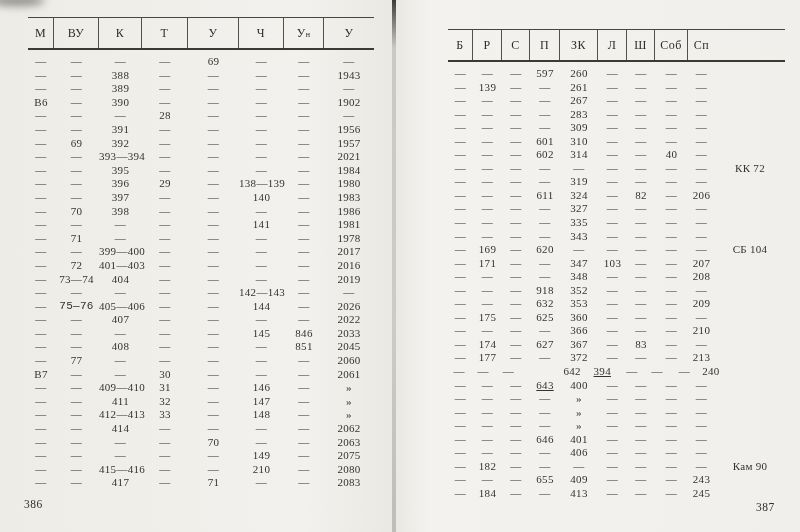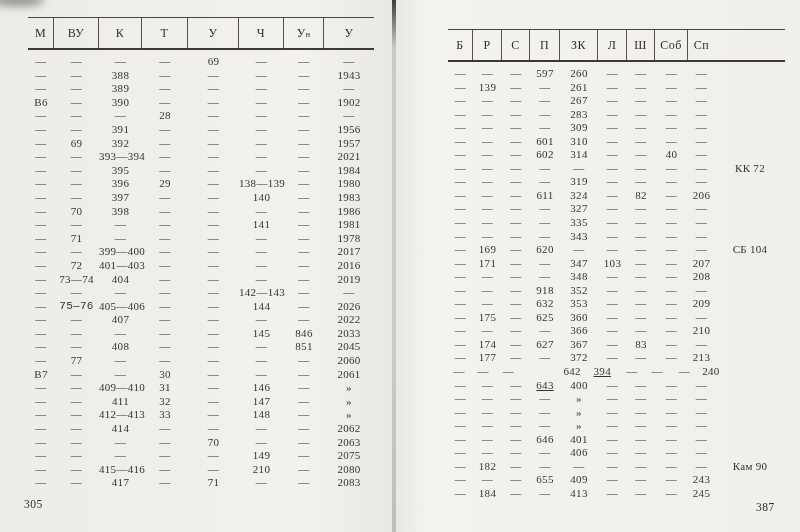--- a/index.html
+++ b/index.html
@@ -804,15 +804,15 @@
           <div class="td" style="width: 38px; line-height: 13.55px;">413</div>
           <div class="td" style="width: 29px; line-height: 13.55px;">—</div>
           <div class="td" style="width: 28px; line-height: 13.55px;">—</div>
           <div class="td" style="width: 33px; line-height: 13.55px;">—</div>
           <div class="td" style="width: 27px; line-height: 13.55px;">245</div>
           <div class="td" style="width: 70px; line-height: 13.55px;"></div>
         </div>
       </div>
   </div>
 
-  <div id="pagenum-left" class="pagenum">305</div>
+  <div id="pagenum-left" class="pagenum">386</div>
   <div id="pagenum-right" class="pagenum">387</div>
 </div>
 
 </body></html>

